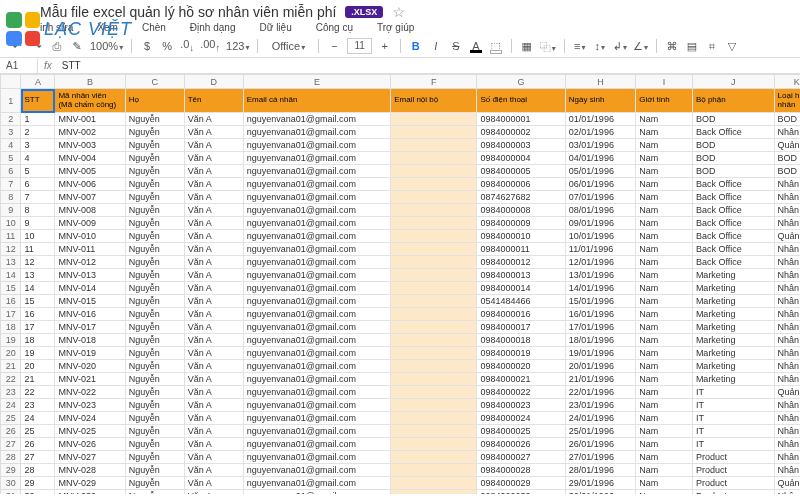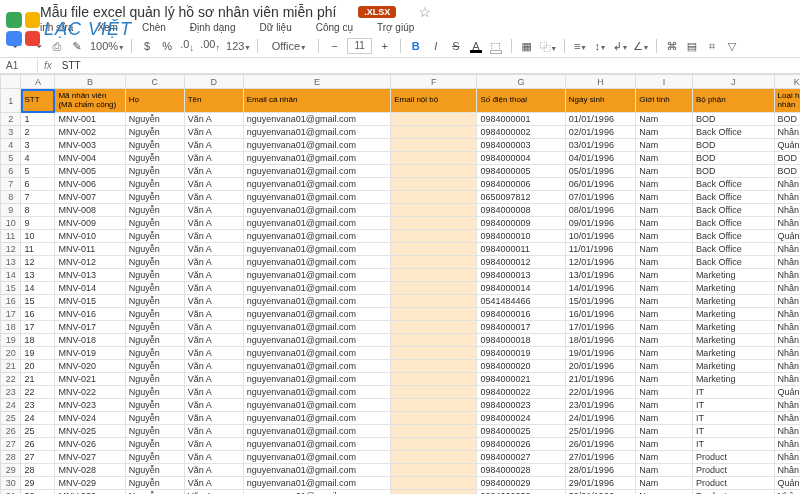--- a/index.html
+++ b/index.html
@@ -1,19 +1,19 @@
 <!DOCTYPE html>
 <html><head>
 <meta charset="utf-8">
 <style>
   * { box-sizing: border-box; margin: 0; padding: 0; }
   body { font-family: Arial, sans-serif; font-size: 11px; color: #333; background: #fff; width: 800px; height: 500px; overflow: hidden; position: relative; }
-  .title-row { display:flex; align-items:center; gap:22px; padding:4px 10px 0 40px; font-size:14px;}
+  .title-row { display:flex; align-items:center; gap:9px; padding:4px 10px 0 40px; font-size:14px;}
   .title-row .title { font-weight:400; color:#333; }
-  .xlsx-badge { background:#c2410c; color:#fff; font-size:9px; padding:1px 6px; border-radius:3px; font-weight:bold;}
+  .xlsx-badge { background:#4c1d95; color:#fff; font-size:9px; padding:1px 6px; border-radius:3px; font-weight:bold;}
   .star { color:#888; font-size:14px; }
   .menu-row { display:flex; gap:24px; padding:2px 10px 2px 40px; font-size:10px; color:#444;}
   .toolbar { display:flex; align-items:center; gap:6px; padding:3px 10px; border-bottom:1px solid #ddd; color:#555; font-size:11px;}
   .toolbar .sep { width:1px; height:14px; background:#ccc; margin:0 2px;}
   .toolbar .icon, .toolbar .ctl { min-width:14px; text-align:center; cursor:default;}
   .toolbar .font-size-box { border:1px solid #ccc; padding:0 6px; height:16px; line-height:14px; font-size:10px;}
   .toolbar .font-name-box { min-width:44px;}
   .toolbar .B { font-weight:bold; }
   .toolbar .colorbar { display:inline-block; width:14px; text-align:center; position:relative;}
   .toolbar .colorbar::after { content:""; display:block; height:3px; background:#000; position:absolute; left:1px; right:1px; bottom:-1px;}
@@ -252,21 +252,21 @@
           <td class="cell">Nhân</td>
         </tr>
         <tr>
           <td class="rowhdr">8</td>
           <td class="cell">7</td>
           <td class="cell">MNV-007</td>
           <td class="cell">Nguyễn</td>
           <td class="cell">Văn A</td>
           <td class="cell">nguyenvana01@gmail.com</td>
           <td class="cell emailcol"></td>
-          <td class="cell">0650097812</td>
+          <td class="cell">0874627682</td>
           <td class="cell">07/01/1996</td>
           <td class="cell">Nam</td>
           <td class="cell">Back Office</td>
           <td class="cell">Nhân</td>
         </tr>
         <tr>
           <td class="rowhdr">9</td>
           <td class="cell">8</td>
           <td class="cell">MNV-008</td>
           <td class="cell">Nguyễn</td>

